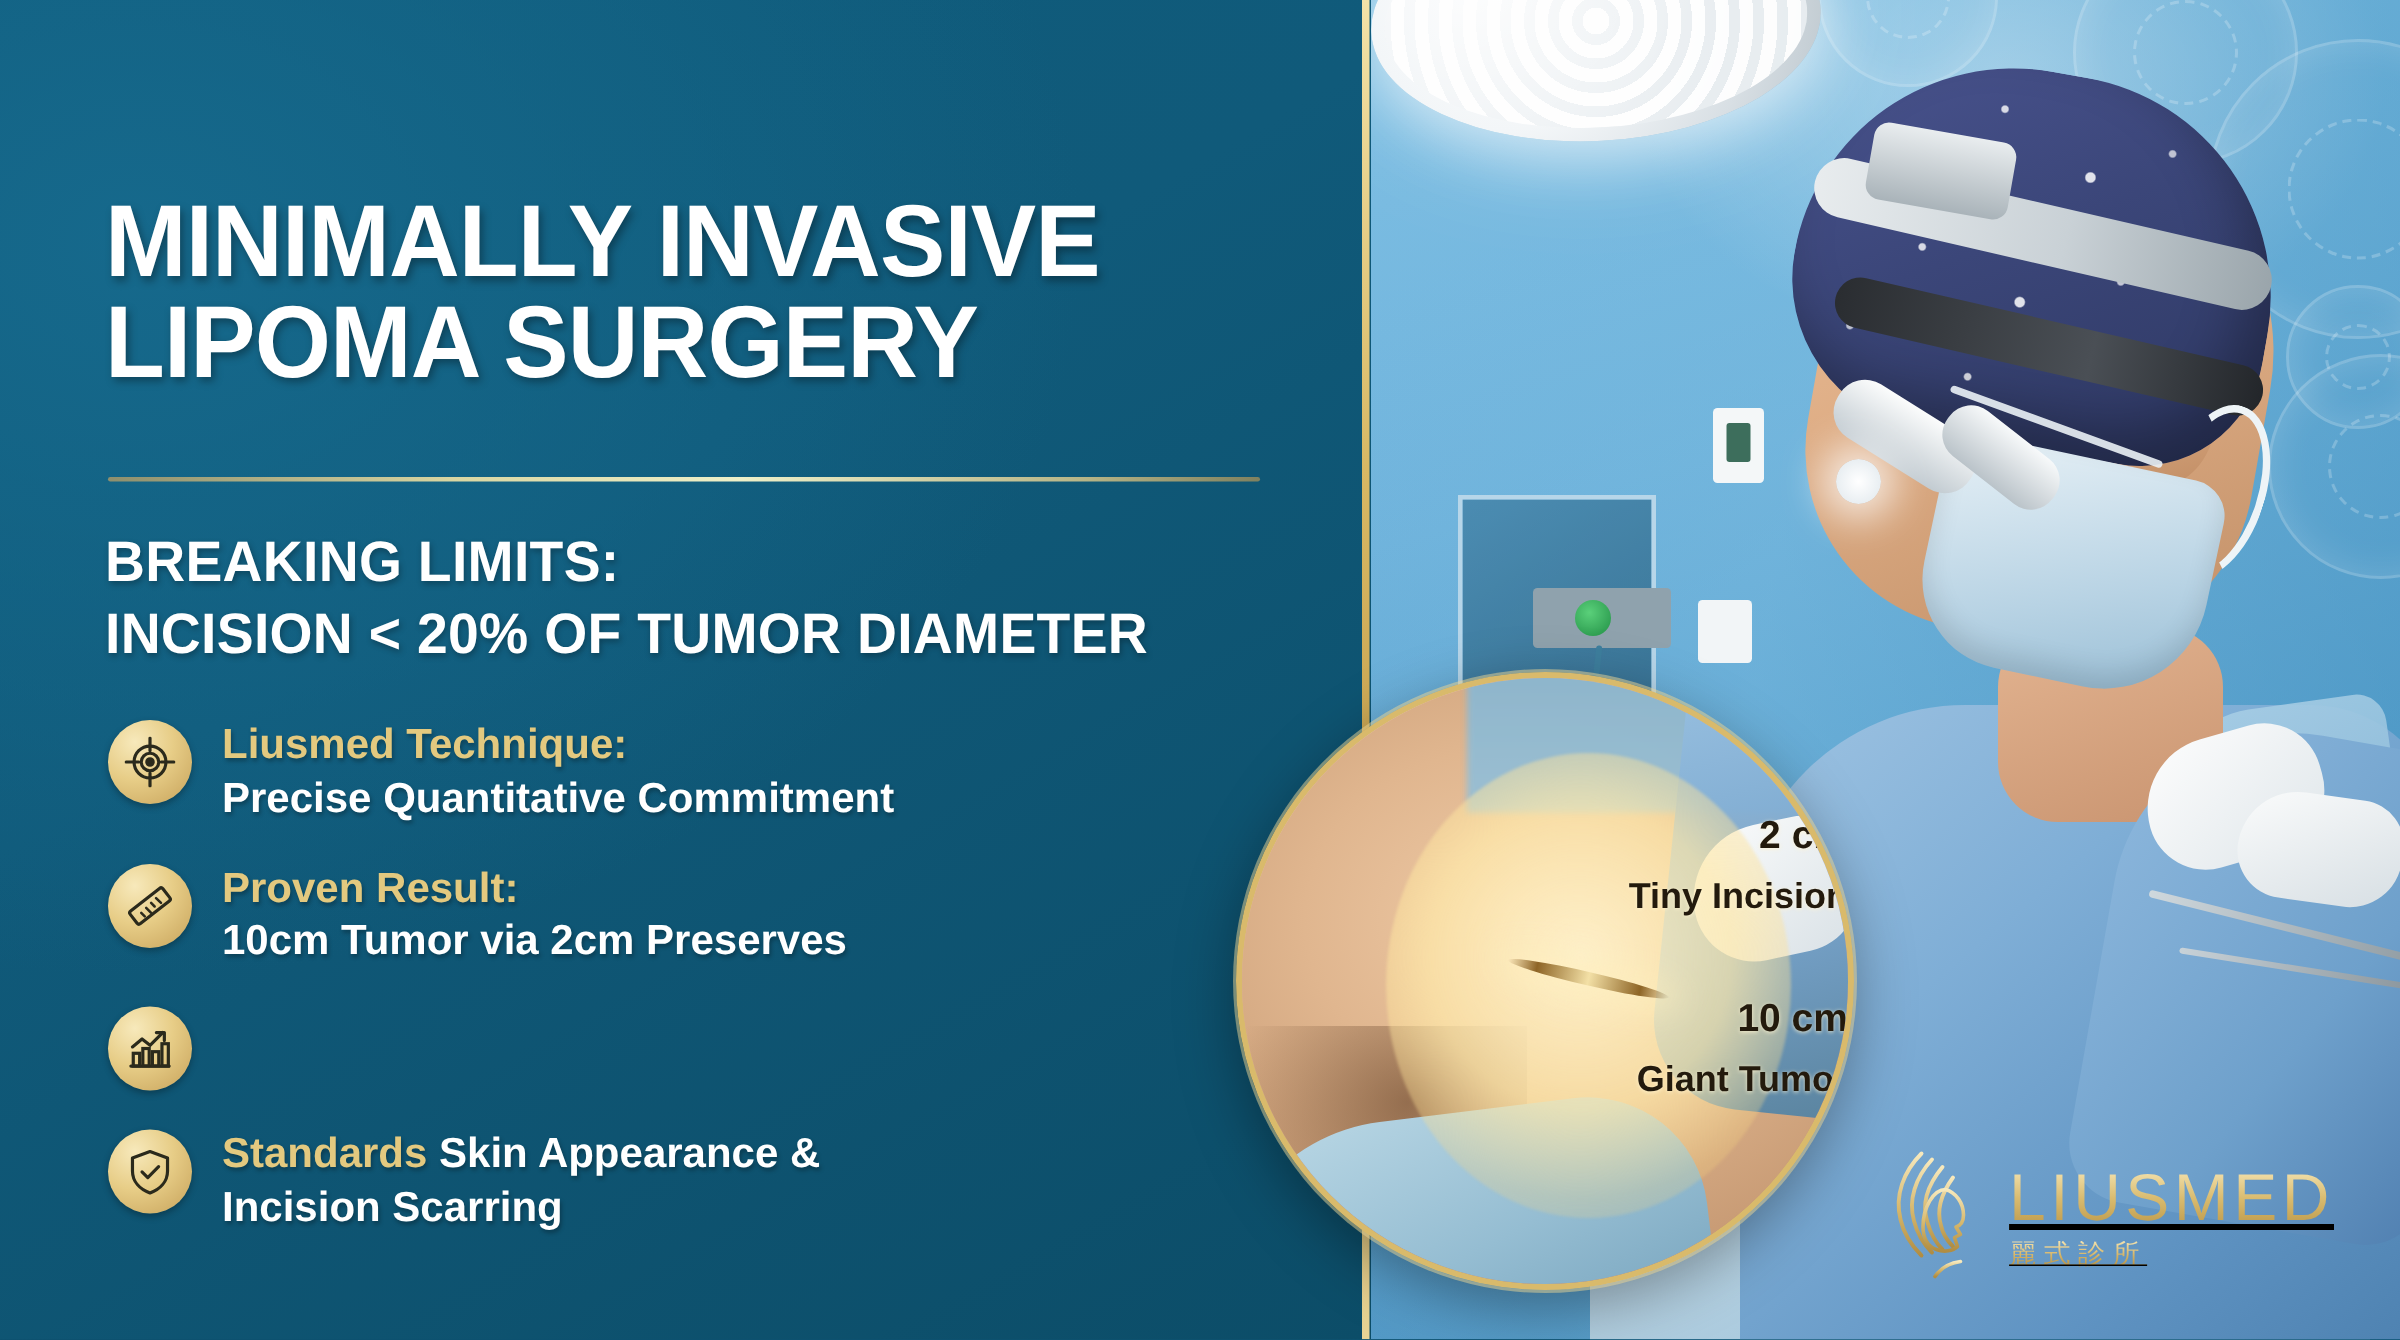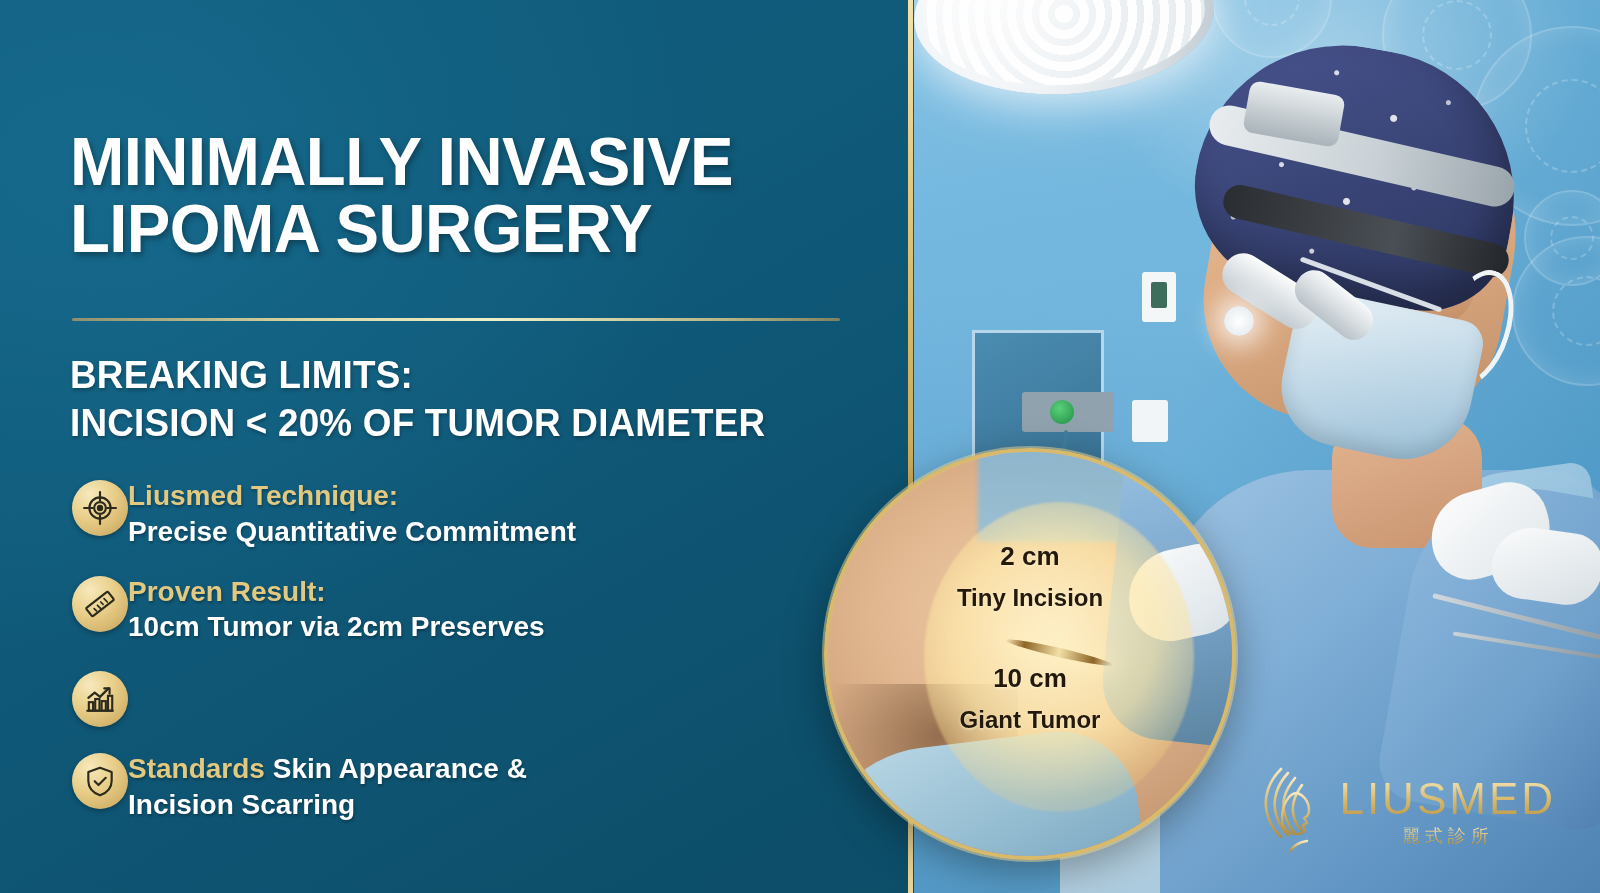--- a/index.html
+++ b/index.html
@@ -277,21 +277,21 @@
     background:radial-gradient(circle at 32% 26%, #f6e6b4 0%, #e3c87e 42%, #c9a css, #c9a css);
     background:radial-gradient(circle at 32% 26%, #f7e9bb 0%, #e7cd87 45%, #cda košice 100%);
     background:radial-gradient(circle at 32% 26%, #f7e9bb 0%, #e7cd87 45%, #caa googl 100%);
     background:radial-gradient(circle at 32% 26%, #f7e9bb 0%, #e7cd87 45%, #c6a159 100%);
     display:flex; align-items:center; justify-content:center;
     box-shadow:0 2px 5px rgba(0,0,0,.3);
     margin-top:4px;
   }
   .f-icon svg { width:34px; height:34px; display:block; }
   .f-text {
-    font-size:28px; line-height:1.28; color:#ffffff;
+    margin-left:20px; font-size:28px; line-height:1.28; color:#ffffff;
     font-weight:600; text-shadow:1px 2px 3px rgba(0,0,0,.3); padding-top:2px;
   }
   .f-gold { color:#e3c97f; }
   .f-line { display:block; }
 
   
   .inset {
     position:absolute; left:824px; top:448px; width:412px; height:412px;
     border-radius:50%; overflow:hidden; z-index:8;
     border:4px solid #d9ba6b;
@@ -336,36 +336,36 @@
     filter:blur(1px);
   }
   .incision {
     position:absolute; left:176px; top:196px; width:110px; height:9px;
     border-radius:50%;
     background:linear-gradient(90deg, rgba(120,80,30,0) 0%, #8e6526 18%, #f3e0a6 50%, #8e6526 82%, rgba(120,80,30,0) 100%);
     transform:rotate(13deg);
     box-shadow:0 0 22px 8px rgba(255,240,190,.6);
   }
   .inset-lbl {
-    position:absolute; width:100%; text-align:center; color:#231a0d;
+    position:absolute; width:100%; text-align:right; color:#231a0d;
     text-shadow:0 1px 3px rgba(255,245,210,.85);
   }
   .lbl-a { top:90px; }
   .lbl-b { top:206px; }
   .lbl-big { font-size:26px; font-weight:bold; display:block; line-height:1.15; }
   .lbl-sm { font-size:24px; font-weight:700; display:block; line-height:1.2;margin-top:12px; }
   .lbl-b { top:212px; }
 
   
   .logo {
     position:absolute; right:44px; bottom:34px; z-index:9;
     display:flex; align-items:center; gap:16px;
   }
   .logo-mark { width:66px; height:96px; }
-  .logo-txt { text-align:center; }
+  .logo-txt { text-align:left;text-decoration:underline; }
   .logo-name {
     font-size:44px; letter-spacing:3px; font-weight:400; line-height:1;
     background:linear-gradient(180deg,#f6e7b7,#d9bb6f 50%,#b99546);
     -webkit-background-clip:text; background-clip:text; color:transparent;
   }
   .logo-cn {
     margin-top:6px; font-size:18px; letter-spacing:5px; line-height:1;
     background:linear-gradient(180deg,#f4e4b2,#d4b467 55%,#b08d43);
     -webkit-background-clip:text; background-clip:text; color:transparent;
   }

